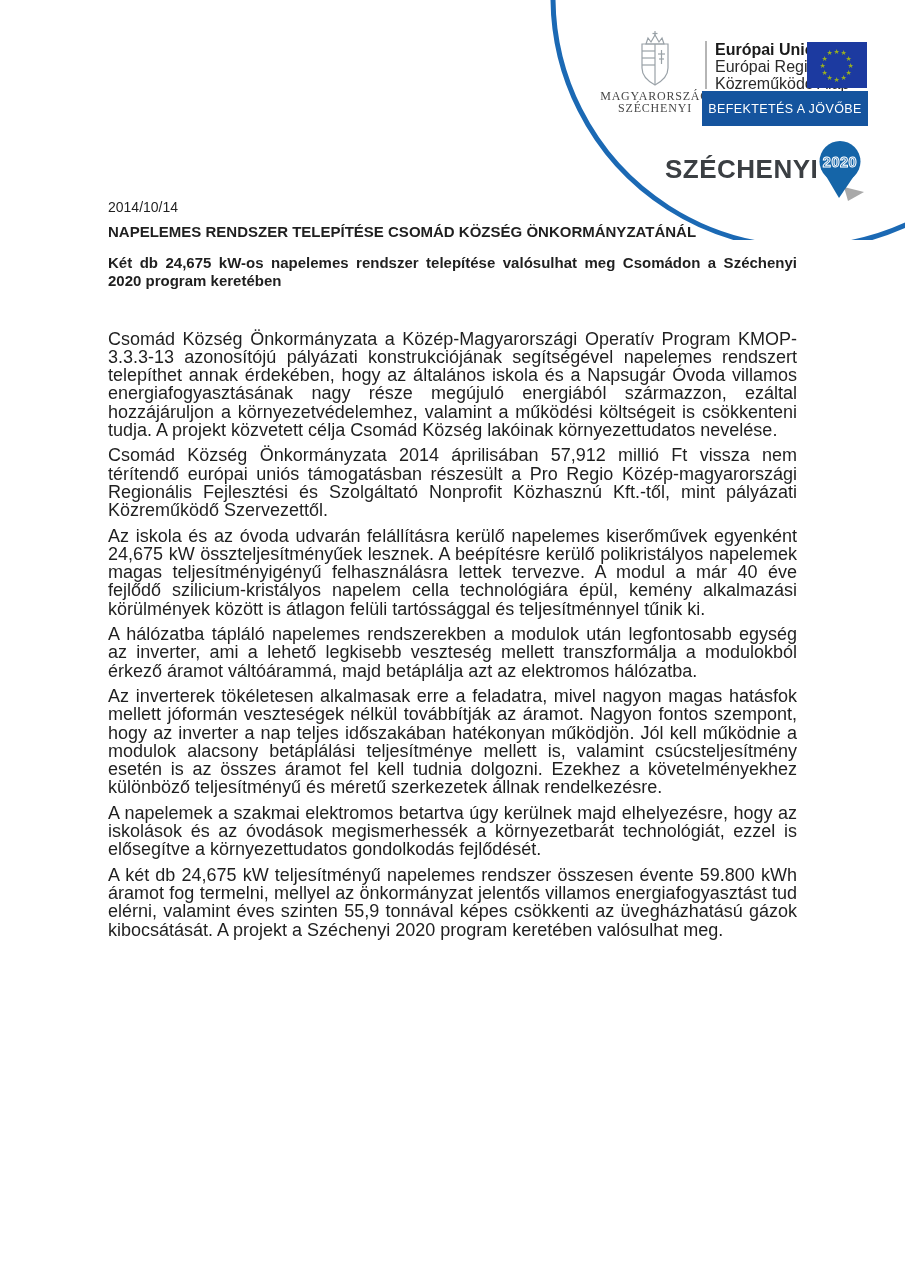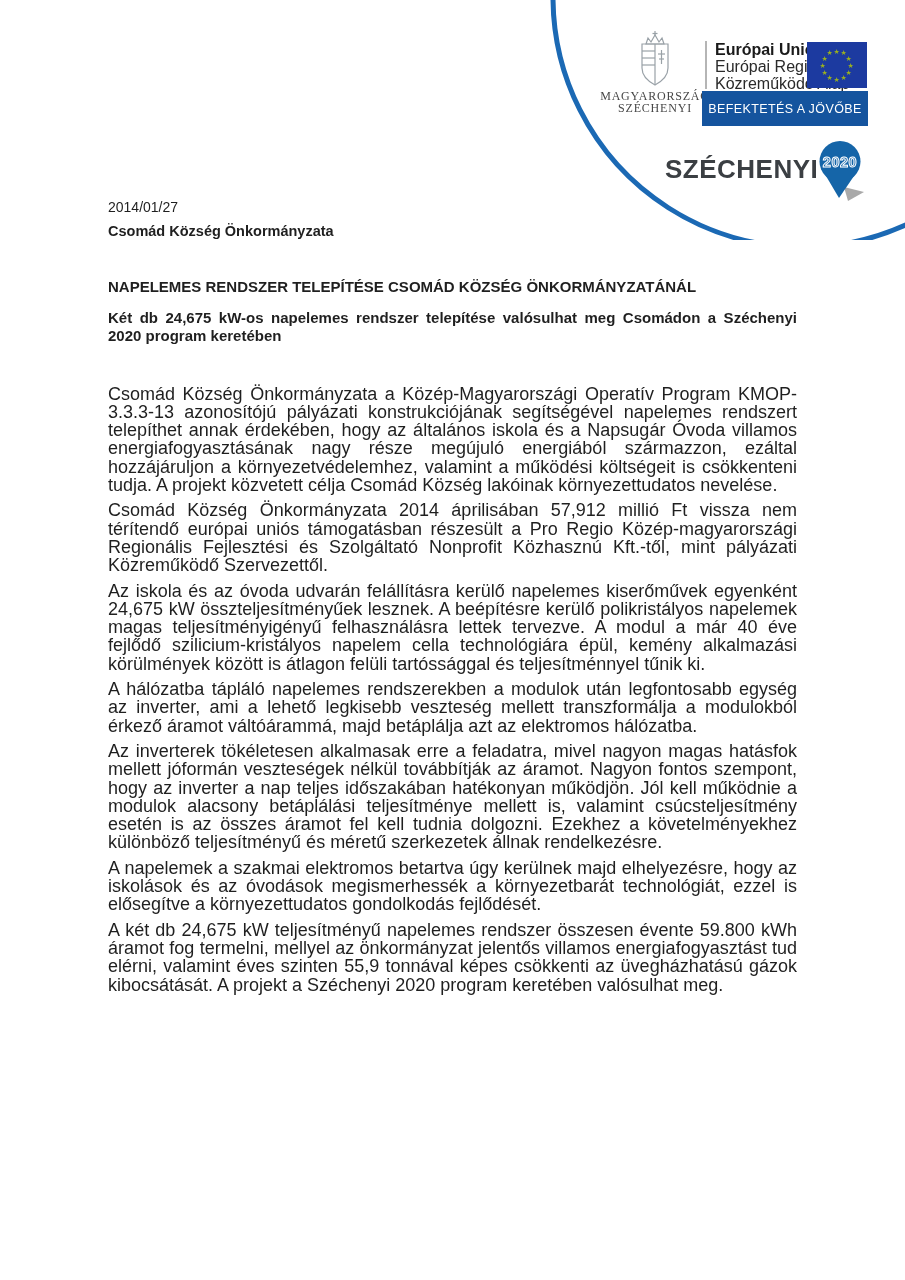--- a/index.html
+++ b/index.html
@@ -117,22 +117,21 @@
 
   <div class="szechenyi-wordmark">SZÉCHENYI</div>
   <svg class="szechenyi-pin" width="62" height="64" viewBox="0 0 62 64" aria-hidden="true">
     <polygon points="28,46 48,51 32,60" fill="#a9a9a9"></polygon>
     <circle cx="24" cy="20.5" r="20.5" fill="#1565a8"></circle>
     <polygon points="10,35 38,35 23,57" fill="#1565a8"></polygon>
     <text x="24" y="26" text-anchor="middle" font-family="Liberation Sans, sans-serif" font-size="14.5" font-weight="bold" fill="none" stroke="#ffffff" stroke-width="1" letter-spacing="0.5">2020</text>
   </svg>
 
   <div class="content">
-    <p class="meta-date">2014/01/27</p>
-    <p class="org">Csomád Község Önkormányzata</p>
+    <p class="meta-date">2014/10/14</p>
     <p class="headline">NAPELEMES RENDSZER TELEPÍTÉSE CSOMÁD KÖZSÉG ÖNKORMÁNYZATÁNÁL</p>
     <p class="subheadline">Két db 24,675 kW-os napelemes rendszer telepítése valósulhat meg Csomádon a Széchenyi 2020 program keretében</p>
     <p class="body-par">Csomád Község Önkormányzata a Közép-Magyarországi Operatív Program KMOP-3.3.3-13 azonosítójú pályázati konstrukciójának segítségével napelemes rendszert telepíthet annak érdekében, hogy az általános iskola és a Napsugár Óvoda villamos energiafogyasztásának nagy része megújuló energiából származzon, ezáltal hozzájáruljon a környezetvédelemhez, valamint a működési költségeit is csökkenteni tudja. A projekt közvetett célja Csomád Község lakóinak környezettudatos nevelése.</p>
     <p class="body-par">Csomád Község Önkormányzata 2014 áprilisában 57,912 millió Ft vissza nem térítendő európai uniós támogatásban részesült a Pro Regio Közép-magyarországi Regionális Fejlesztési és Szolgáltató Nonprofit Közhasznú Kft.-től, mint pályázati Közreműködő Szervezettől.</p>
     <p class="body-par">Az iskola és az óvoda udvarán felállításra kerülő napelemes kiserőművek egyenként 24,675 kW összteljesítményűek lesznek. A beépítésre kerülő polikristályos napelemek magas teljesítményigényű felhasználásra lettek tervezve. A modul a már 40 éve fejlődő szilicium-kristályos napelem cella technológiára épül, kemény alkalmazási körülmények között is átlagon felüli tartóssággal és teljesítménnyel tűnik ki.</p>
     <p class="body-par">A hálózatba tápláló napelemes rendszerekben a modulok után legfontosabb egység az inverter, ami a lehető legkisebb veszteség mellett transzformálja a modulokból érkező áramot váltóárammá, majd betáplálja azt az elektromos hálózatba.</p>
     <p class="body-par">Az inverterek tökéletesen alkalmasak erre a feladatra, mivel nagyon magas hatásfok mellett jóformán veszteségek nélkül továbbítják az áramot. Nagyon fontos szempont, hogy az inverter a nap teljes időszakában hatékonyan működjön. Jól kell működnie a modulok alacsony betáplálási teljesítménye mellett is, valamint csúcsteljesítmény esetén is az összes áramot fel kell tudnia dolgozni. Ezekhez a követelményekhez különböző teljesítményű és méretű szerkezetek állnak rendelkezésre.</p>
     <p class="body-par">A napelemek a szakmai elektromos betartva úgy kerülnek majd elhelyezésre, hogy az iskolások és az óvodások megismerhessék a környezetbarát technológiát, ezzel is elősegítve a környezettudatos gondolkodás fejlődését.</p>
     <p class="body-par">A két db 24,675 kW teljesítményű napelemes rendszer összesen évente 59.800 kWh áramot fog termelni, mellyel az önkormányzat jelentős villamos energiafogyasztást tud elérni, valamint éves szinten 55,9 tonnával képes csökkenti az üvegházhatású gázok kibocsátását. A projekt a Széchenyi 2020 program keretében valósulhat meg.</p>
   </div>

